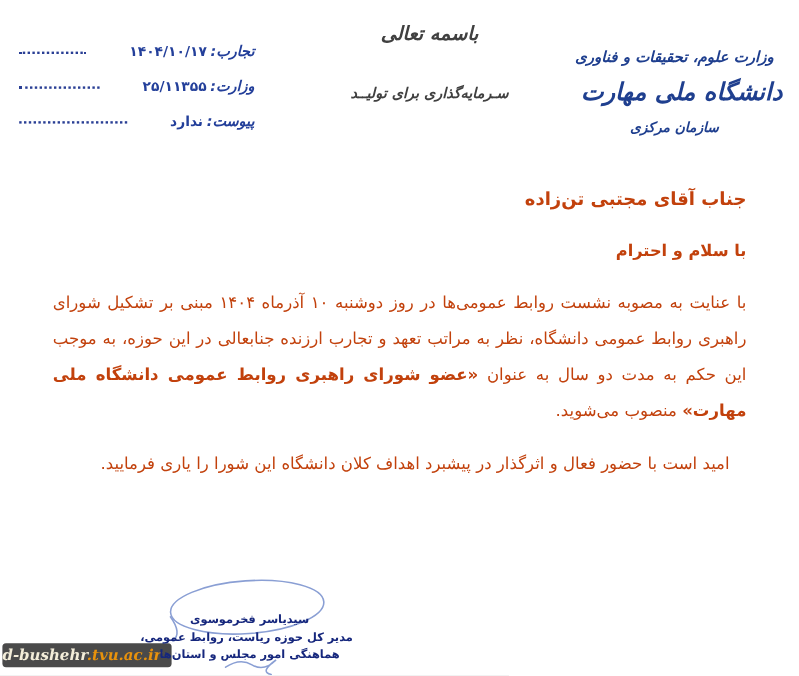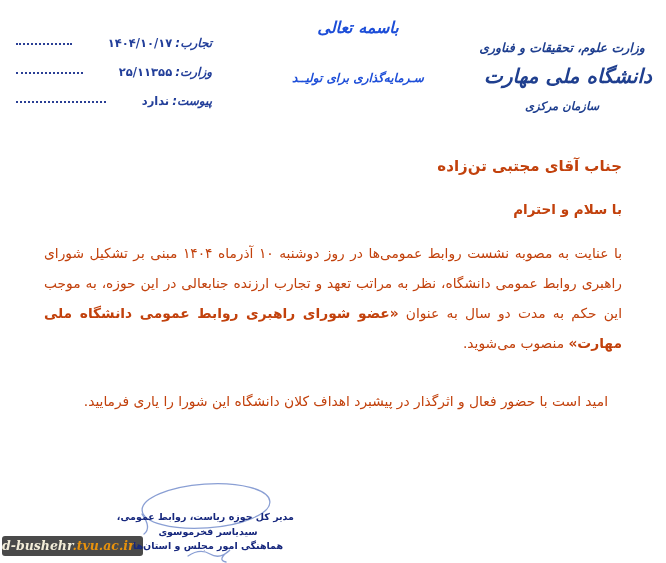--- a/index.html
+++ b/index.html
@@ -29,21 +29,21 @@
     margin-top:9px; white-space:nowrap;text-align:right;
   }
   .letterhead .organization {
     font-size:11.5px; font-weight:bold; font-style:italic;
     margin-top:11px; white-space:nowrap;
   }
 
   
   .center-head {
     position:absolute; top:18px; left:258px; width:200px;
-    text-align:center; color:#1d4ed8;
+    text-align:center; color:#404040;
   }
   .bismillah { font-size:16px; font-weight:bold; font-style:italic; }
   .slogan { font-size:12px; font-weight:bold; font-style:italic; margin-top:34px; white-space:nowrap; }
 
   
   .meta {
     position:absolute; top:36px; left:14px; width:198px;
     direction:rtl; color:#233f9a;
   }
   .meta-row { display:flex; align-items:baseline; margin-bottom:15px; }
@@ -57,21 +57,21 @@
     color:#c2410c;
   }
   .recipient { font-size:15px; font-weight:bold; margin-bottom:26px; }
   .salutation { font-size:13.5px; font-weight:bold; margin-bottom:21px; }
   .para {
     font-size:13.8px; line-height:30px;
     text-align:justify;
   }
   .para b { font-weight:bold; }
   .closing {
-    font-size:13.8px; line-height:30px; margin-top:28px;
+    font-size:13.8px; line-height:30px; margin-top:14px;
     text-indent:14px; text-align:justify;
   }
 
   
   .signature {
     position:absolute; top:480px; left:122px; width:172px;
     text-align:center;
   }
   .sig-svg { position:absolute; top:0; left:6px; pointer-events:none; }
   .sig-text {
@@ -136,22 +136,22 @@
 
   <div class="signature">
     <svg class="sig-svg" width="160" height="86" viewBox="0 0 160 86">
       <g fill="none" stroke="#8a9fd4" stroke-width="1.3" stroke-linecap="round">
         <ellipse cx="78" cy="26" rx="64" ry="22" transform="rotate(-4 78 26)"></ellipse>
         <path d="M14 34 q 10 14 2 20"></path>
         <path d="M60 76 q 12 -8 22 -2 q 10 6 20 -4 q -14 10 -4 12"></path>
       </g>
     </svg>
     <div class="sig-text">
+      <div>سیدیاسر فخرموسوی</div>
       <div>مدیر کل حوزه ریاست، روابط عمومی،</div>
-      <div>سیدیاسر فخرموسوی</div>
       <div>هماهنگی امور مجلس و استان‌ها</div>
     </div>
   </div>
 
   <div class="badge">
     <span class="prefix">d-bushehr</span><span class="suffix">.tvu.ac.ir</span>
   </div>
 
 </div>
 

